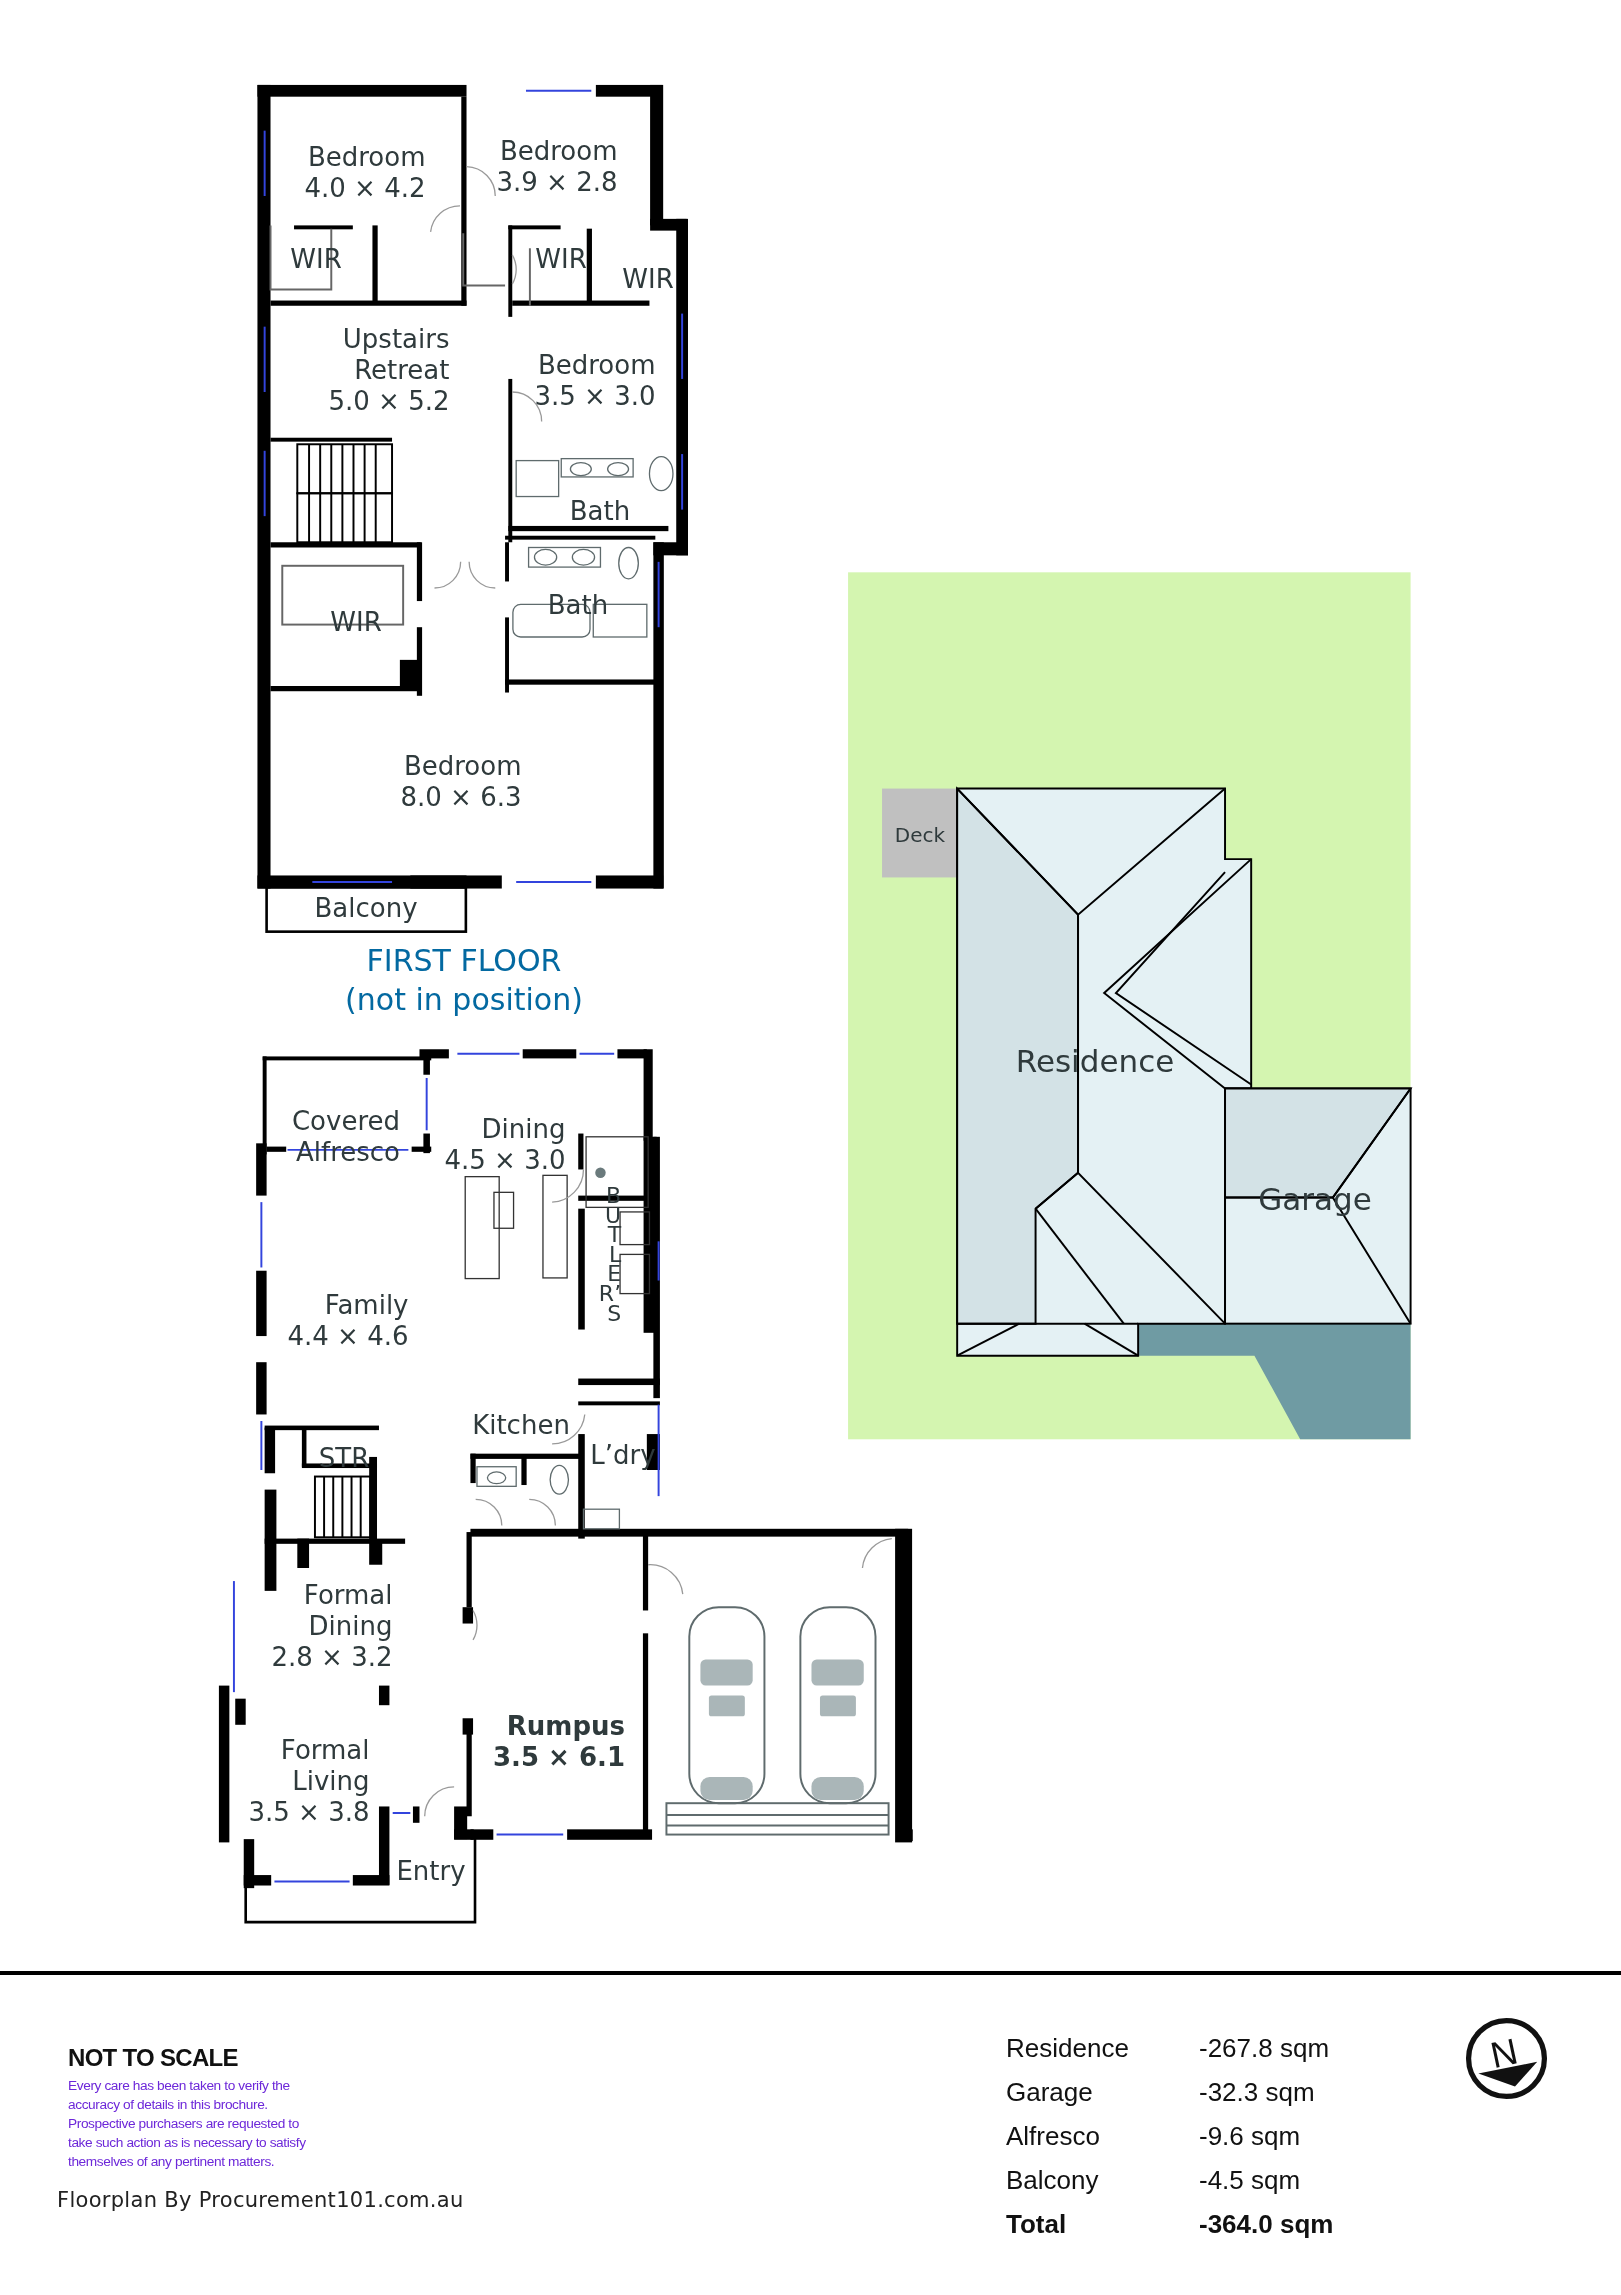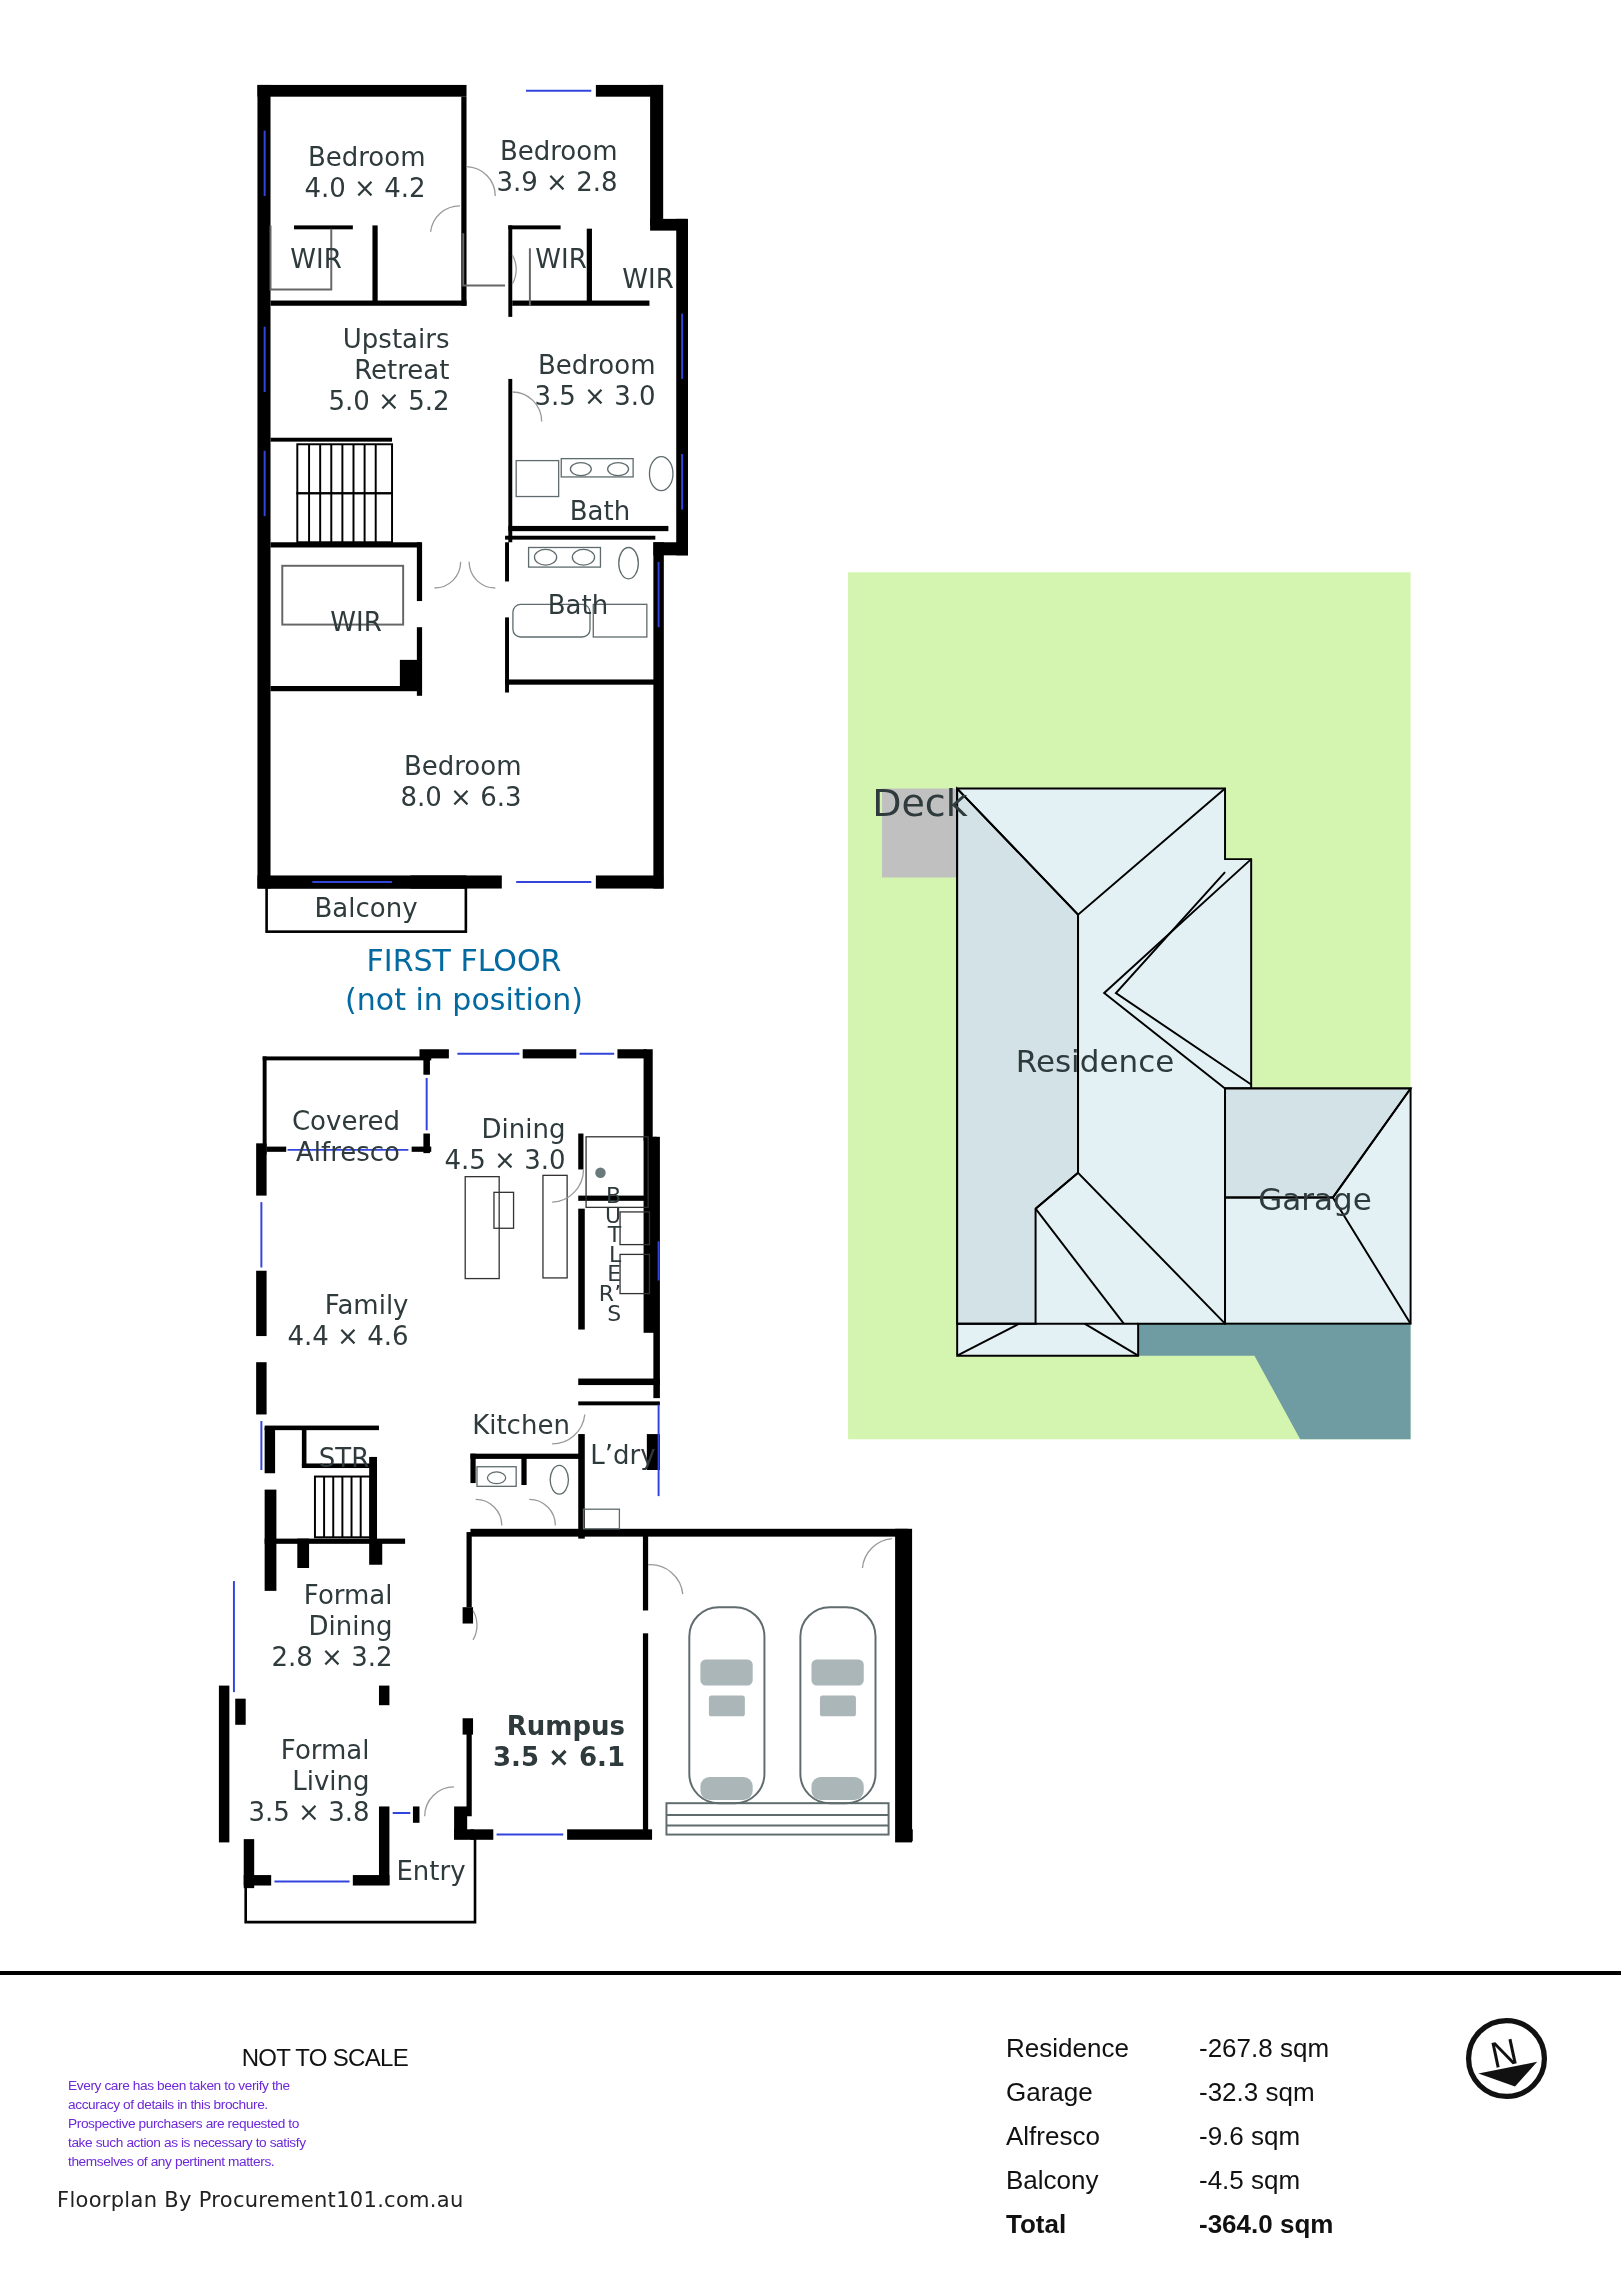--- a/index.html
+++ b/index.html
@@ -7,22 +7,22 @@
          font-family: "DejaVu Sans", "Liberation Sans", sans-serif; color: #2b3436; }
   .plan-svg { position: absolute; left: 0; top: 0; width: 1621px; height: 1960px; }
   .room-label { position: absolute; text-align: right; font-size: 26px; line-height: 31px; color: #2f3a3c;
                 transform: translate(-50%, -50%); white-space: nowrap; }
   .room-label .dim { display: block; }
   .floor-caption { position: absolute; left: 464px; top: 941px; transform: translateX(-50%);
                    text-align: center; color: #0369a1; font-size: 30px; line-height: 39px; }
   .site-label { position: absolute; font-size: 31px; color: #2f3a3c; transform: translate(-50%, -50%); white-space: nowrap; }
   .divider { position: absolute; left: 0; top: 1971px; width: 1621px; height: 3.9px; background: #000; }
   .disclaimer { position: absolute; left: 68px; top: 2044px; width: 340px; }
-  .disclaimer h2 { margin: 0 0 3.9px 0; font-family: "Liberation Sans", sans-serif; font-weight: normal;
-                   font-size: 24px; letter-spacing: -0.7px; color: #111; text-align: right; }
+  .disclaimer h2 { margin: 0 0 3.9px 0; font-family: "Liberation Sans", sans-serif; font-weight: bold;
+                   font-size: 24px; letter-spacing: -0.7px; color: #111; }
   .disclaimer p { margin: 0; font-family: "Liberation Sans", sans-serif; font-size: 13.7px; line-height: 19px;
                   letter-spacing: -0.4px; color: #6d28d9; }
   .credit { position: absolute; left: 57px; top: 2188px; font-size: 21px; color: #222; letter-spacing: 0.3px; }
   .area-table { position: absolute; left: 1006px; top: 2026px; font-family: "Liberation Sans", sans-serif; }
   .area-row { display: flex; height: 44px; align-items: center; font-size: 26px; color: #111; }
   .area-row .lbl { width: 193px; }
   .area-row.total { font-weight: bold; }
   .north { position: absolute; left: 1464px; top: 2016px; width: 85px; height: 85px; }
 </style>
 </head>
@@ -359,21 +359,21 @@
   <span>Rumpus</span>
   <span class="dim">3.5 × 6.1</span>
 </div>
 <div class="room-label" style="left:309px;top:1781px;">
   <span class="dim">Formal</span>
   <span class="dim">Living</span>
   <span class="dim">3.5 × 3.8</span>
 </div>
 <div class="room-label" style="left:431px;top:1871px;"><span>Entry</span></div>
 
-<div class="site-label" style="left:920px;top:803px;font-size:38px;">Deck</div>
+<div class="site-label" style="left:920px;top:835px;font-size:20px;">Deck</div>
 <div class="site-label" style="left:1095px;top:1061px;">Residence</div>
 <div class="site-label" style="left:1315px;top:1199px;">Garage</div>
 
 <div class="divider"></div>
 
 <div class="disclaimer">
   <h2>NOT TO SCALE</h2>
   <p>Every care has been taken to verify the</p>
   <p>accuracy of details in this brochure.</p>
   <p>Prospective purchasers are requested to</p>

